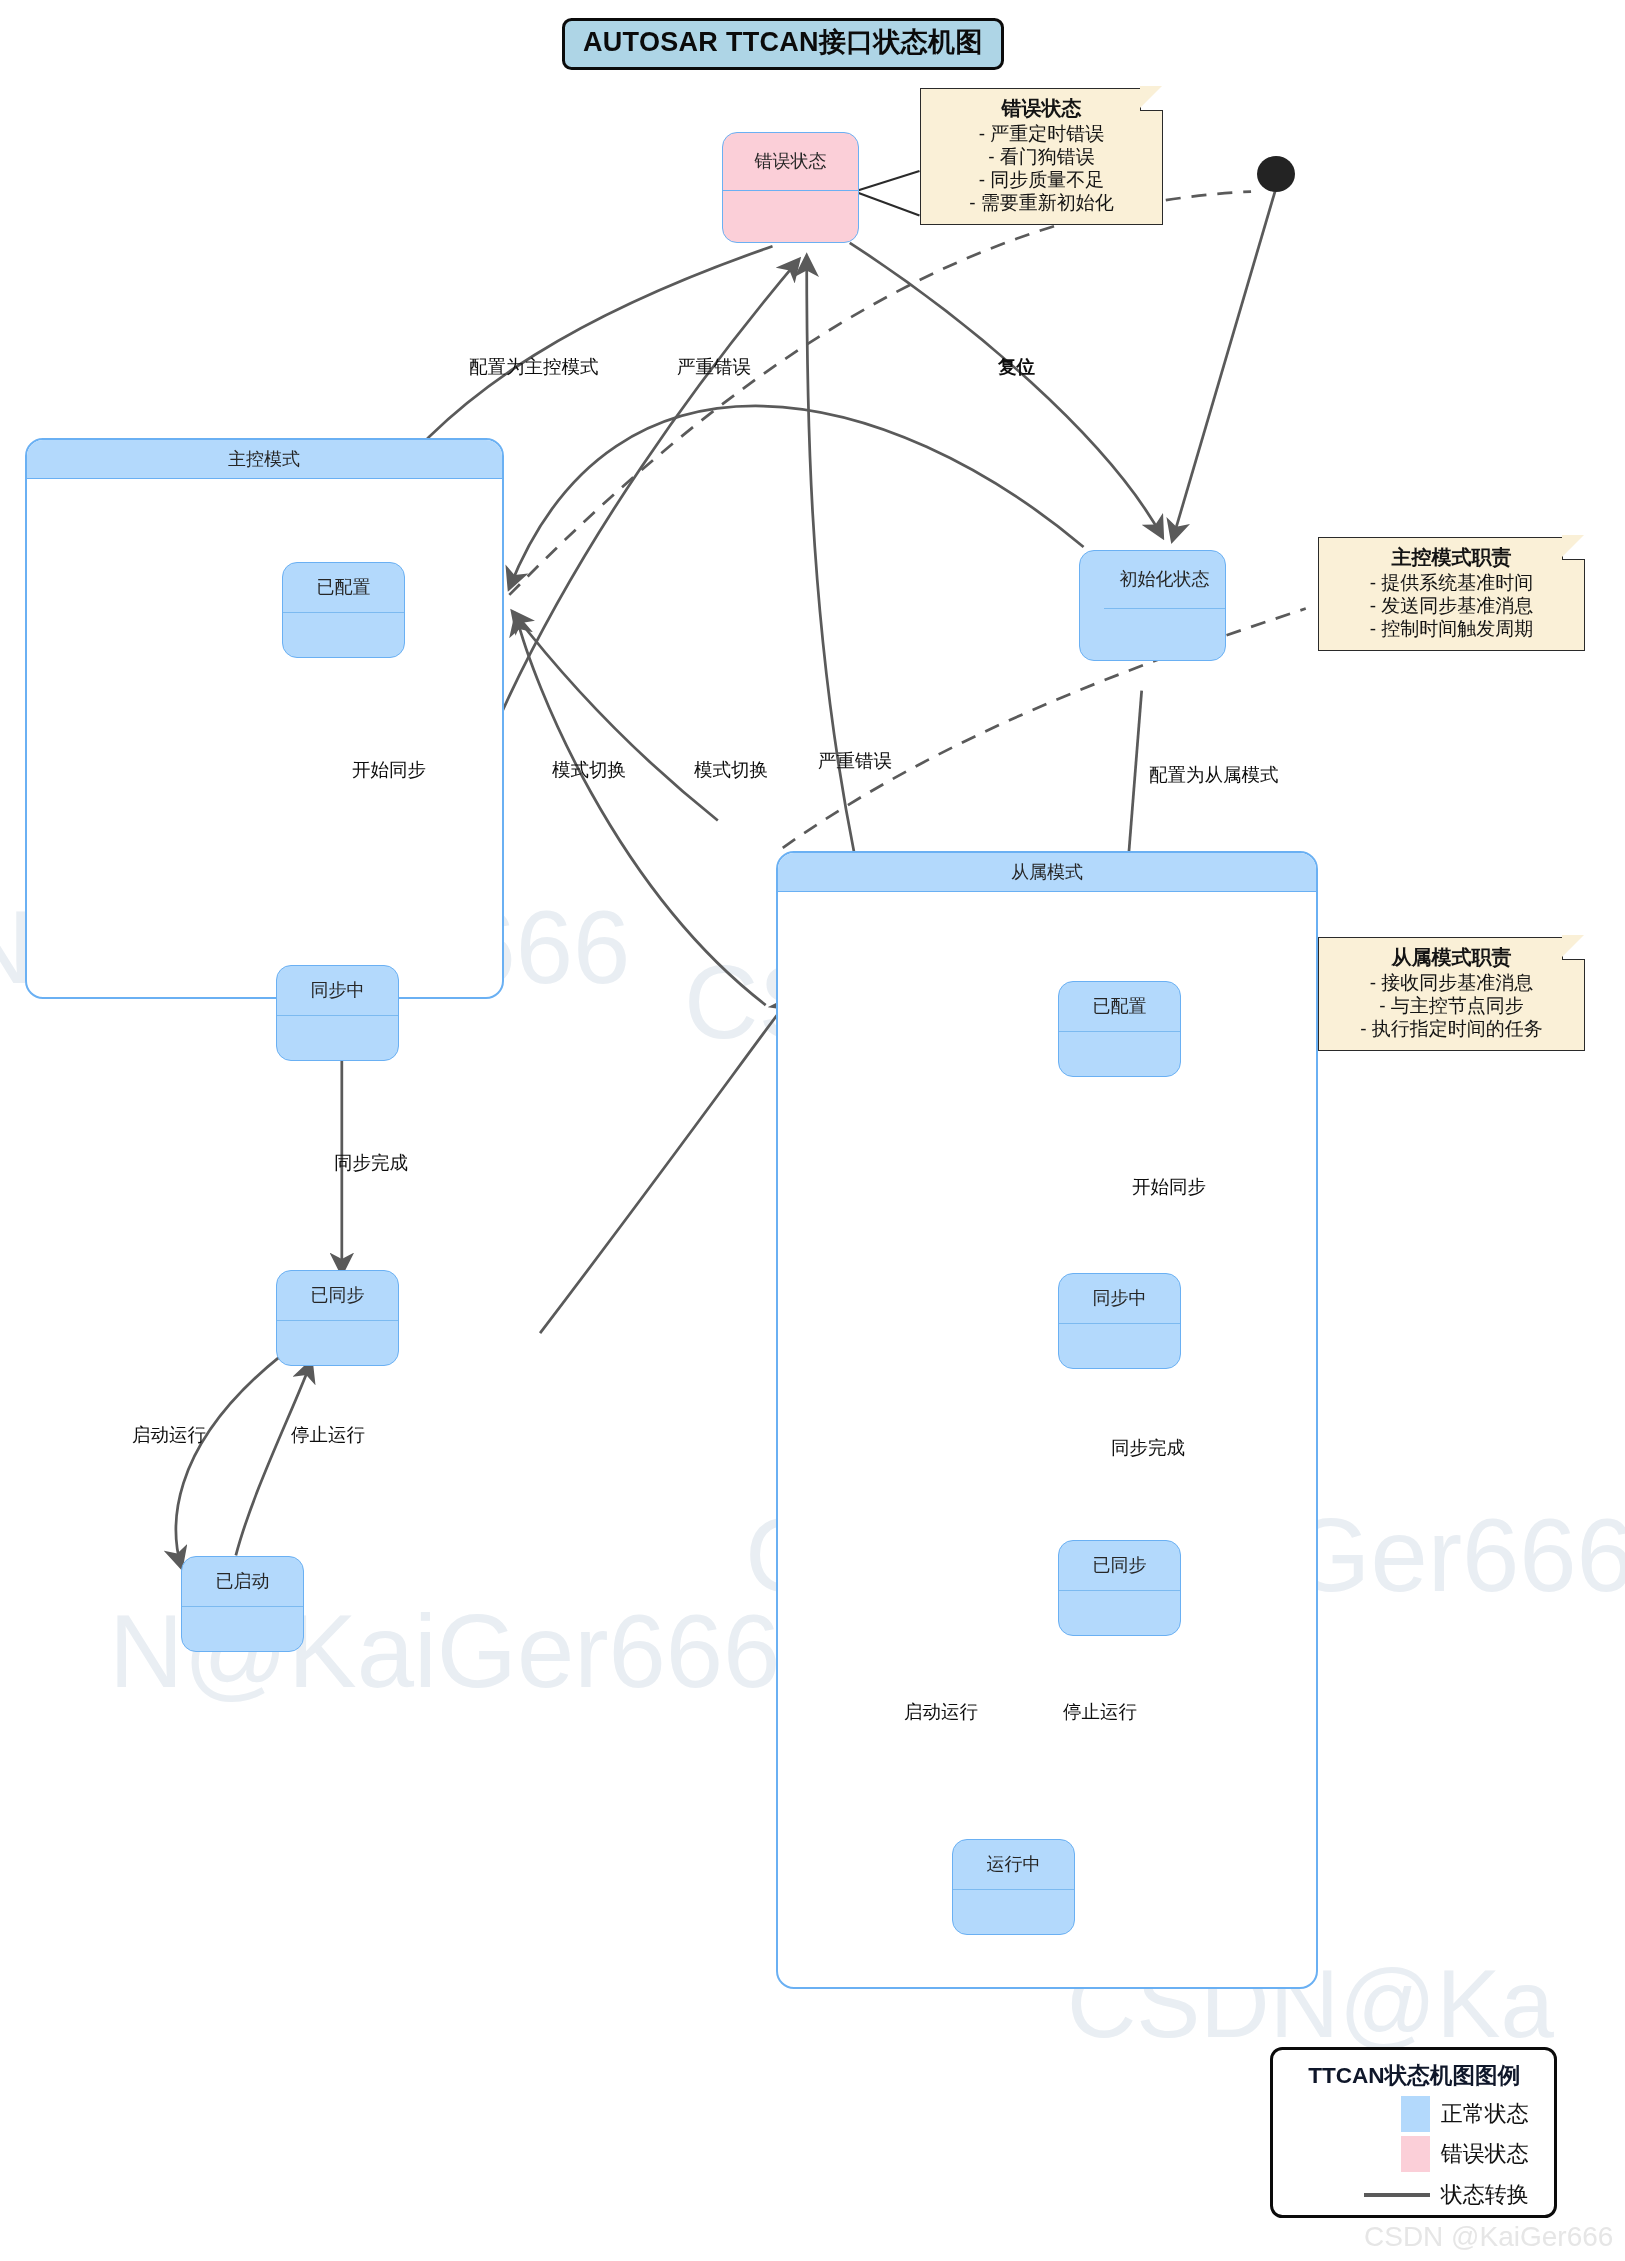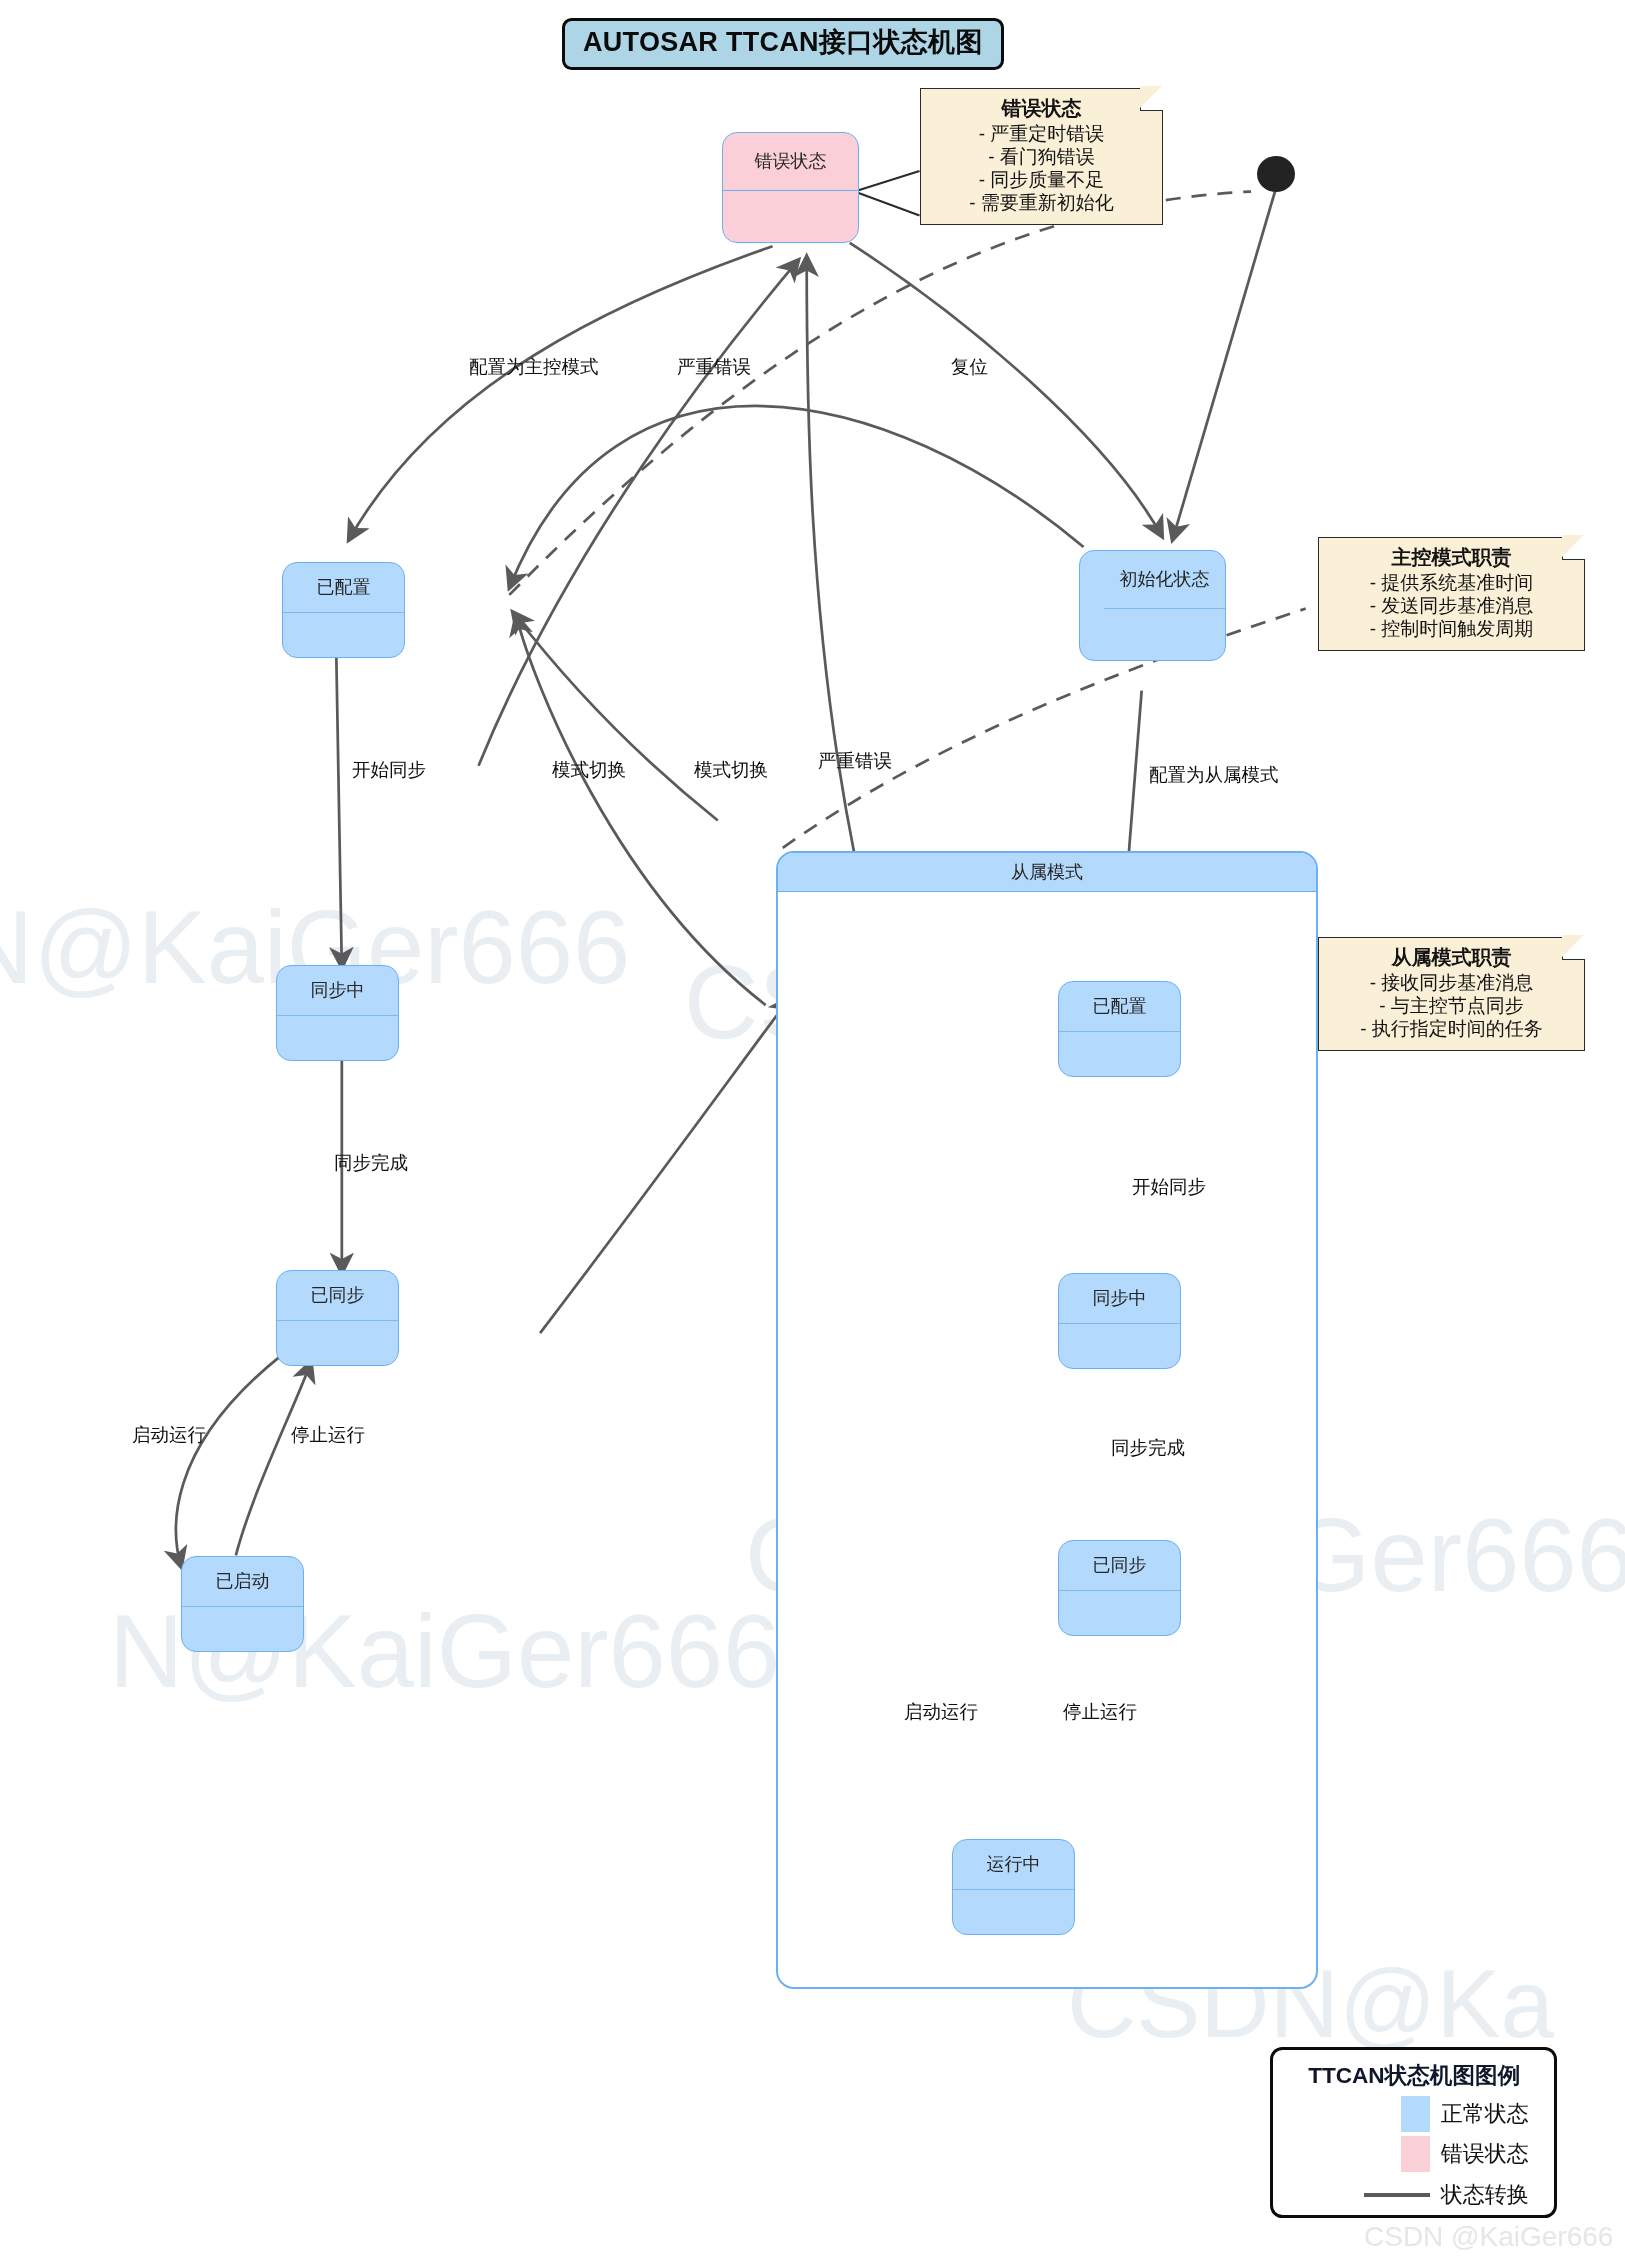--- a/index.html
+++ b/index.html
@@ -239,20 +239,23 @@
     </g>
 
     <g fill="none" stroke="#2a2a2a" stroke-width="3">
       <path d="M1250,280 L1345,250"></path>
       <path d="M1250,280 L1345,315"></path>
     </g>
   </svg>
 
   <div class="title-box">AUTOSAR TTCAN接口状态机图</div>
 
+  <div class="composite" id="comp-master">
+    <div class="chead">主控模式</div>
+  </div>
   <div class="composite" id="comp-slave">
     <div class="chead">从属模式</div>
   </div>
 
   <div class="state err" style="left:722px;top:132px;width:137px;height:111px;">
     <div class="sname">错误状态</div>
     <div class="sbody"></div>
   </div>
 
   <div class="state" style="left:1079px;top:550px;width:147px;height:111px;padding-left:24px;">
@@ -316,21 +319,21 @@
   <div class="note" style="left:1318px;top:937px;width:267px;">
     <span class="fold"></span>
     <span class="nt">从属模式职责</span>
     <div>- 接收同步基准消息</div>
     <div>- 与主控节点同步</div>
     <div>- 执行指定时间的任务</div>
   </div>
 
   <div class="elabel" style="left:469px;top:358px;">配置为主控模式</div>
   <div class="elabel" style="left:677px;top:358px;">严重错误</div>
-  <div class="elabel" style="left:951px;top:358px;">复位</div>
+  <div class="elabel" style="left:998px;top:358px;font-weight:bold;">复位</div>
   <div class="elabel" style="left:818px;top:752px;">严重错误</div>
 
   <div class="elabel" style="left:352px;top:761px;">开始同步</div>
   <div class="elabel" style="left:334px;top:1154px;">同步完成</div>
   <div class="elabel" style="left:132px;top:1426px;">启动运行</div>
   <div class="elabel" style="left:291px;top:1426px;">停止运行</div>
 
   <div class="elabel" style="left:552px;top:761px;">模式切换</div>
   <div class="elabel" style="left:694px;top:761px;">模式切换</div>
 

